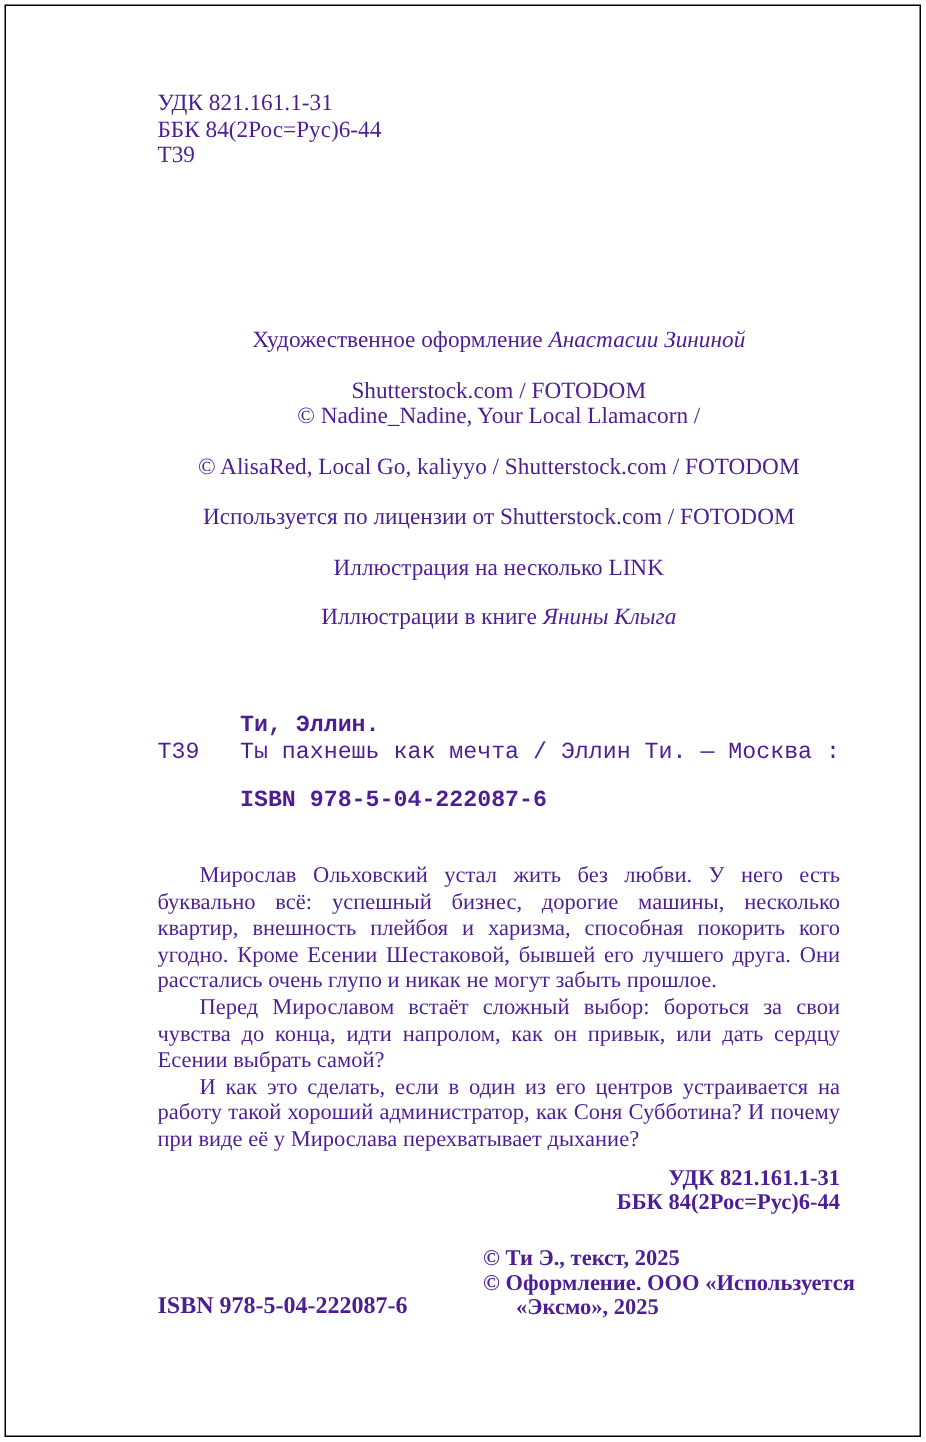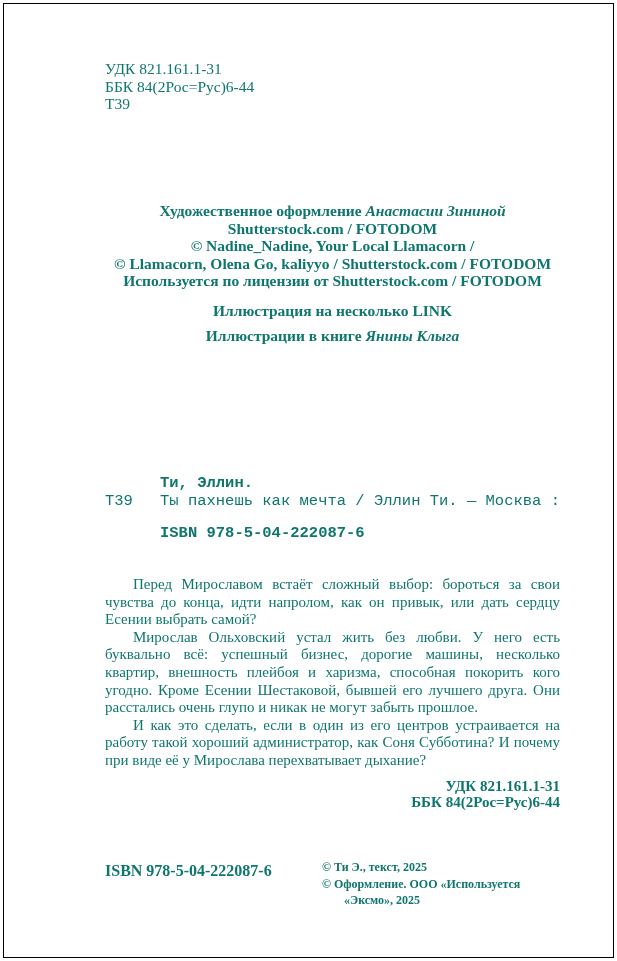--- a/index.html
+++ b/index.html
@@ -5,21 +5,21 @@
   html, body {
     margin: 0;
     padding: 0;
     background: #ffffff;
   }
   .page {
     position: relative;
     width: 617px;
     height: 961px;
     background: #ffffff;
-    color: #0f766e;
+    color: #4c1d95;
     font-family: "Liberation Serif", serif;
     overflow: hidden;
   }
   .frame {
     position: absolute;
     inset: 3px;
     border: 1.5px solid #000000;
     pointer-events: none;
   }
   .top-block {
@@ -31,21 +31,21 @@
   }
   .credits {
     position: absolute;
     left: 105px;
     top: 202px;
     width: 455px;
     text-align: center;
     font-size: 15.5px;
     line-height: 17.5px;
   }
-  .credits p { margin: 0; font-weight: bold; }
+  .credits p { margin: 16px; }
   .credits p.gap-a { margin-top: 8px; }
   .credits p.gap-b { margin-top: 12px; }
   .credits p.gap-c { margin-top: 8px; text-align: center; }
   .block { display: block; }
   .catalog {
     position: absolute;
     left: 105px;
     top: 475px;
     width: 455px;
     font-size: 15.5px;
@@ -82,23 +82,23 @@
     right: 57px;
     top: 778px;
     text-align: right;
     font-weight: bold;
     font-size: 15px;
     line-height: 16px;
   }
   .copyright {
     position: absolute;
     left: 322px;
-    top: 859px;
+    top: 831px;
     font-weight: bold;
-    font-size: 12px;
+    font-size: 15px;
     line-height: 16.5px;
   }
   .copyright .indent { padding-left: 22px; }
   .isbn-bottom {
     position: absolute;
     left: 105px;
     top: 862px;
     font-weight: bold;
     font-size: 16px;
   }
@@ -114,40 +114,40 @@
     <div>ББК 84(2Рос=Рус)6-44</div>
     <div>Т39</div>
   </div>
 
   <div class="credits">
     <p><span>Художественное оформление </span><i>Анастасии Зининой</i></p>
     <p>
         <span class="block">Shutterstock.com / FOTODOM</span>
         <span class="block">© Nadine_Nadine, Your Local Llamacorn /</span>
       </p>
-    <p>© Llamacorn, Olena Go, kaliyyo / Shutterstock.com / FOTODOM</p>
+    <p>© AlisaRed, Local Go, kaliyyo / Shutterstock.com / FOTODOM</p>
     <p>Используется по лицензии от Shutterstock.com / FOTODOM</p>
     <p class="gap-b">Иллюстрация на несколько LINK</p>
     <p class="gap-c"><span>Иллюстрации в книге </span><i>Янины Клыга</i></p>
   </div>
 
   <div class="catalog">
     <p class="author">Ти, Эллин.</p>
     <div class="entry">
       <span class="entry-code">Т39</span>
       <span class="entry-text">
         <span class="block">Ты пахнешь как мечта / Эллин Ти. — Москва :</span>
       </span>
     </div>
     <p class="isbn">ISBN 978-5-04-222087-6</p>
   </div>
 
   <div class="annotation">
+    <p>Мирослав Ольховский устал жить без любви. У него есть буквально всё: успешный бизнес, дорогие машины, несколько квартир, внешность плейбоя и харизма, способная покорить кого угодно. Кроме Есении Шестаковой, бывшей его лучшего друга. Они расстались очень глупо и никак не могут забыть прошлое.</p>
     <p>Перед Мирославом встаёт сложный выбор: бороться за свои чувства до конца, идти напролом, как он привык, или дать сердцу Есении выбрать самой?</p>
-    <p>Мирослав Ольховский устал жить без любви. У него есть буквально всё: успешный бизнес, дорогие машины, несколько квартир, внешность плейбоя и харизма, способная покорить кого угодно. Кроме Есении Шестаковой, бывшей его лучшего друга. Они расстались очень глупо и никак не могут забыть прошлое.</p>
     <p>И как это сделать, если в один из его центров устраивается на работу такой хороший администратор, как Соня Субботина? И почему при виде её у Мирослава перехватывает дыхание?</p>
   </div>
 
   <div class="class-right">
     <div>УДК 821.161.1-31</div>
     <div>ББК 84(2Рос=Рус)6-44</div>
   </div>
 
   <div class="copyright">
     <div>© Ти Э., текст, 2025</div>

